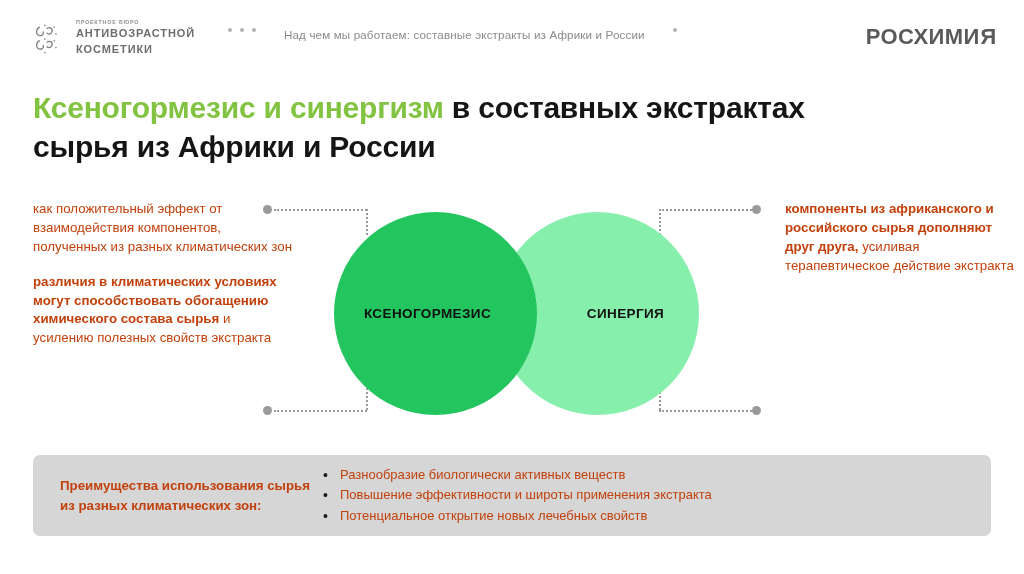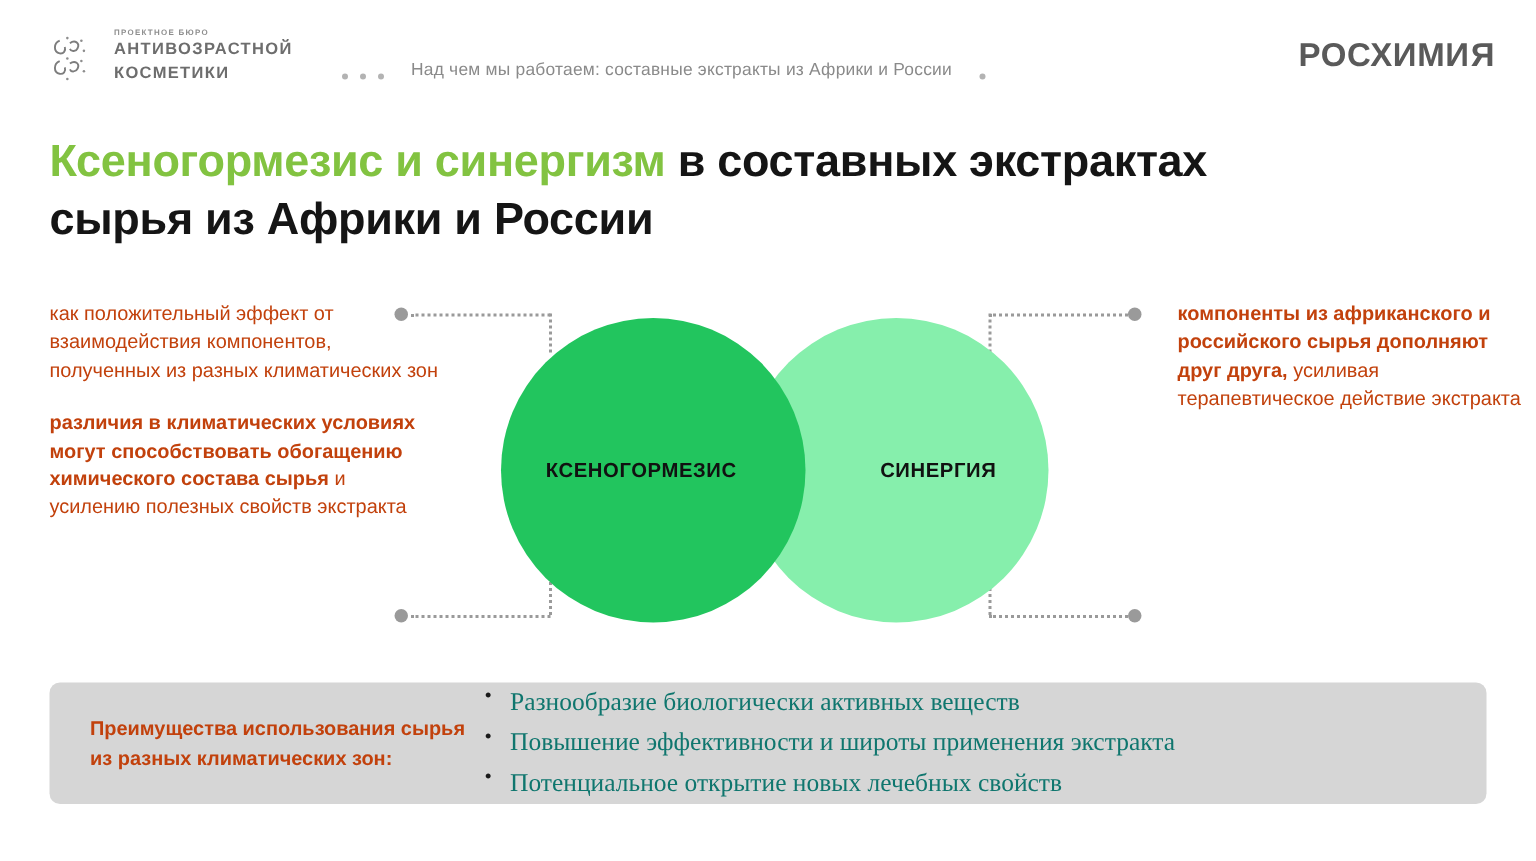--- a/index.html
+++ b/index.html
@@ -48,24 +48,24 @@
     font-size: 11px;
     letter-spacing: 0.9px;
     color: #6d6d6d;
     text-transform: uppercase;
     line-height: 1.45;
     font-weight: 700;
   }
 
   .header-center {
     position: absolute;
-    left: 228px; top: 40px;
-    display: flex;
-    align-items: flex-end;
-    gap: 10px;
+    left: 228px; top: 28px;
+    display: flex;
+    align-items: flex-start;
+    gap: 20px;
   }
   .hdots { display: flex; align-items: center; gap: 8px; }
   .hdot {
     width: 4px; height: 4px;
     border-radius: 50%;
     background: #b3b3b3;
     display: block;
   }
   .header-caption {
     font-size: 11.6px;
@@ -190,24 +190,23 @@
   }
   .panel-list {
     margin: 0;
     padding: 0;
     list-style: none;
     flex: 1;
   }
   .panel-list li {
     position: relative;
     padding-left: 17px;
-    font-size: 17px;
+    font-size: 13px;
     line-height: 1.58;
-    color: #0f766e;
-    font-family: Liberation Serif, serif;
+    color: #c2410c;
   }
   .panel-list li::before {
     content: "•";
     position: absolute;
     left: 0; top: -1px;
     color: #1a1a1a;
     font-size: 14px;
   }
 </style>
 </head>

